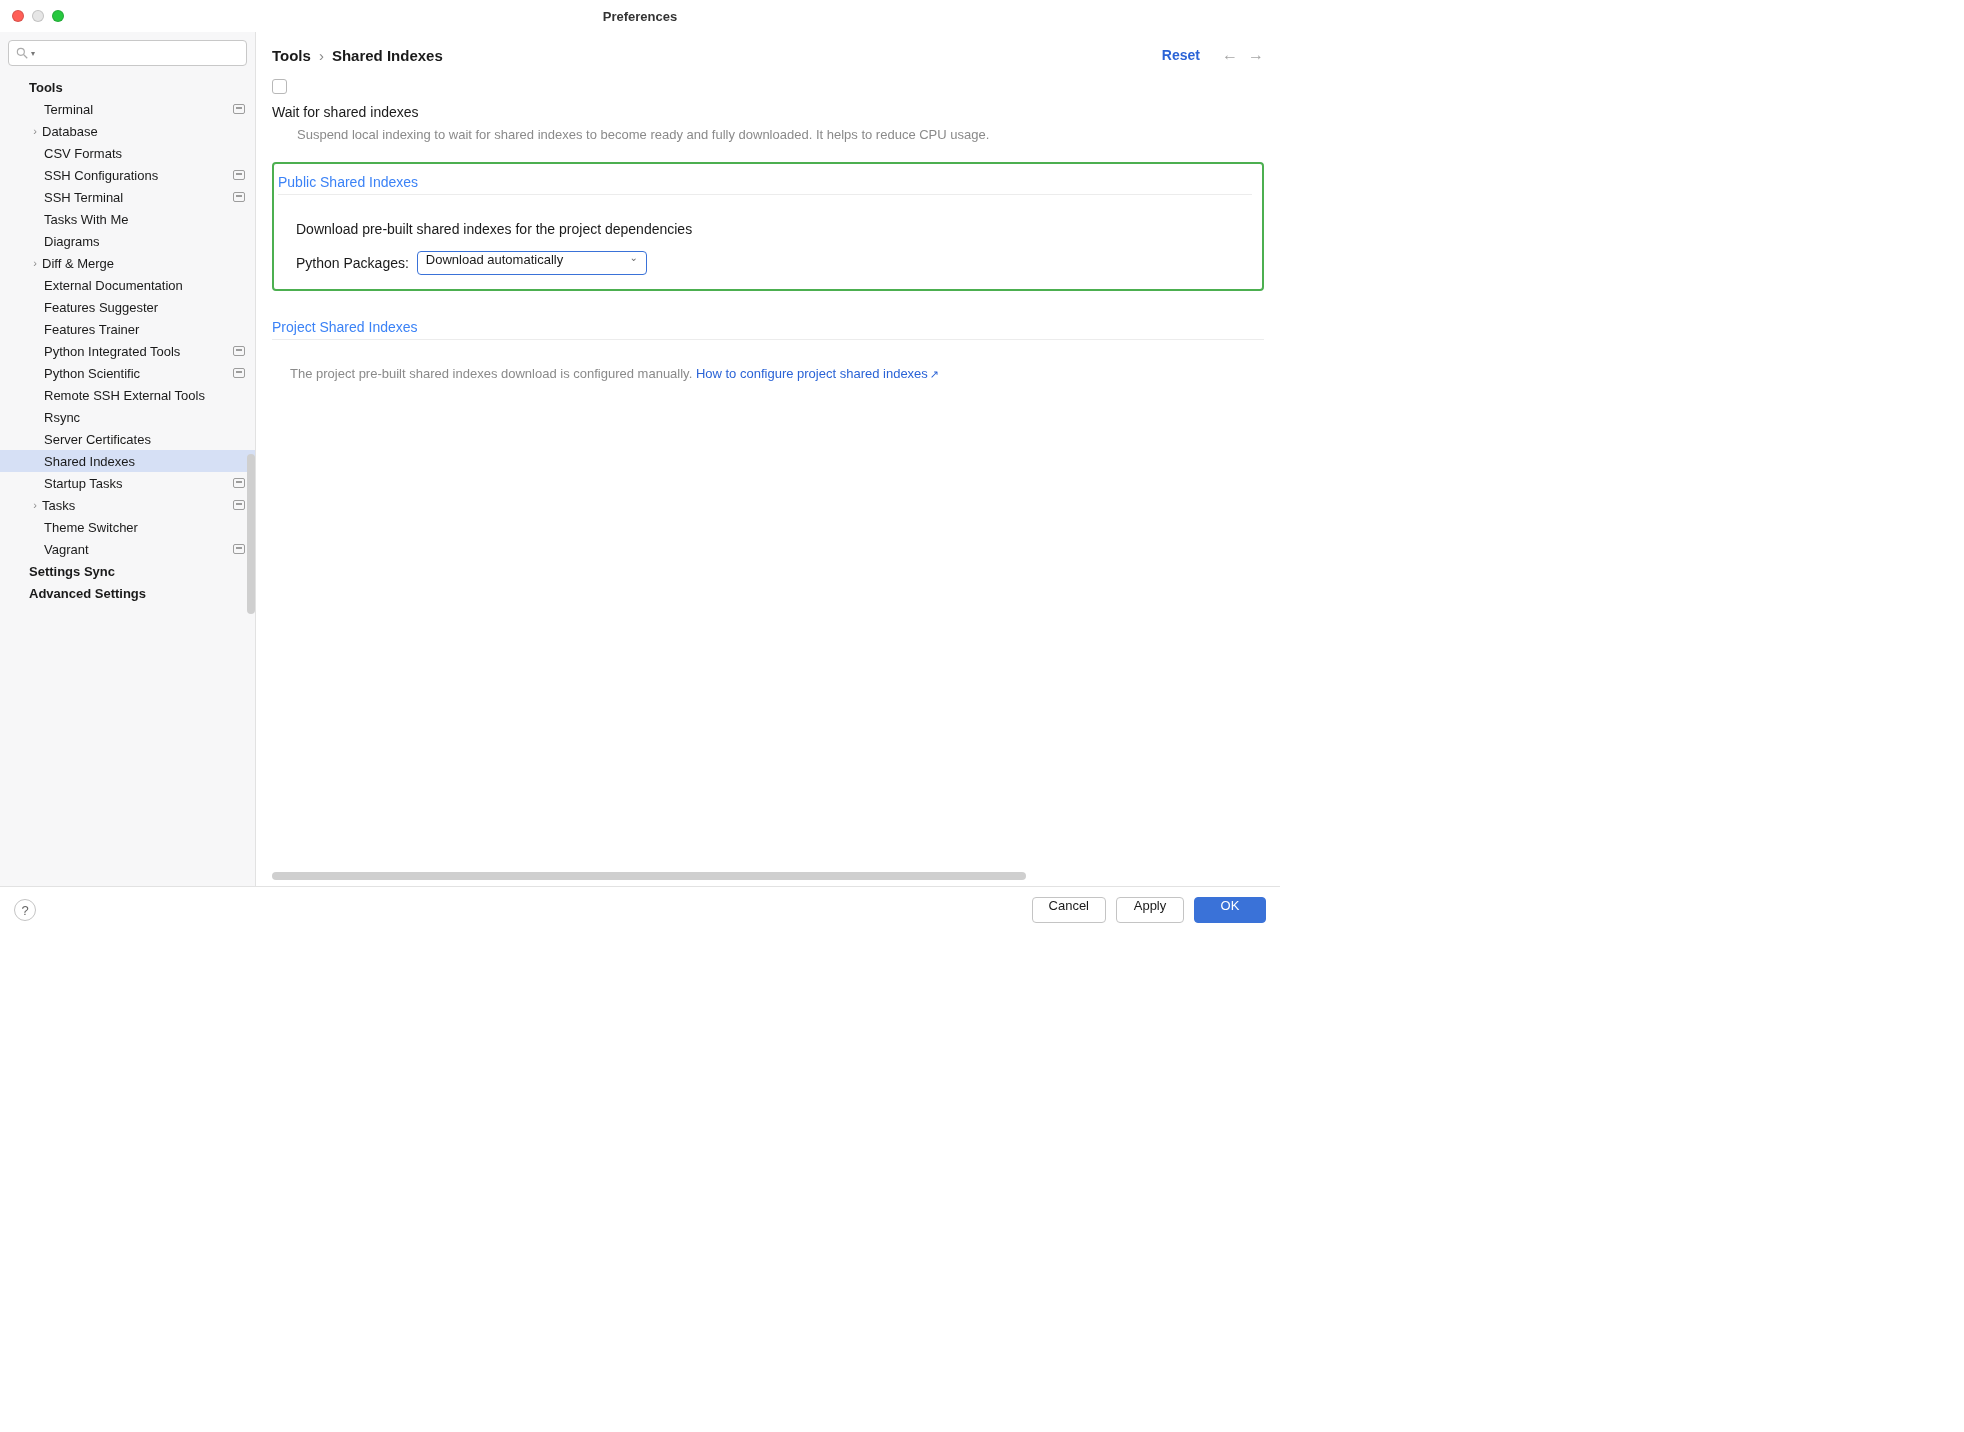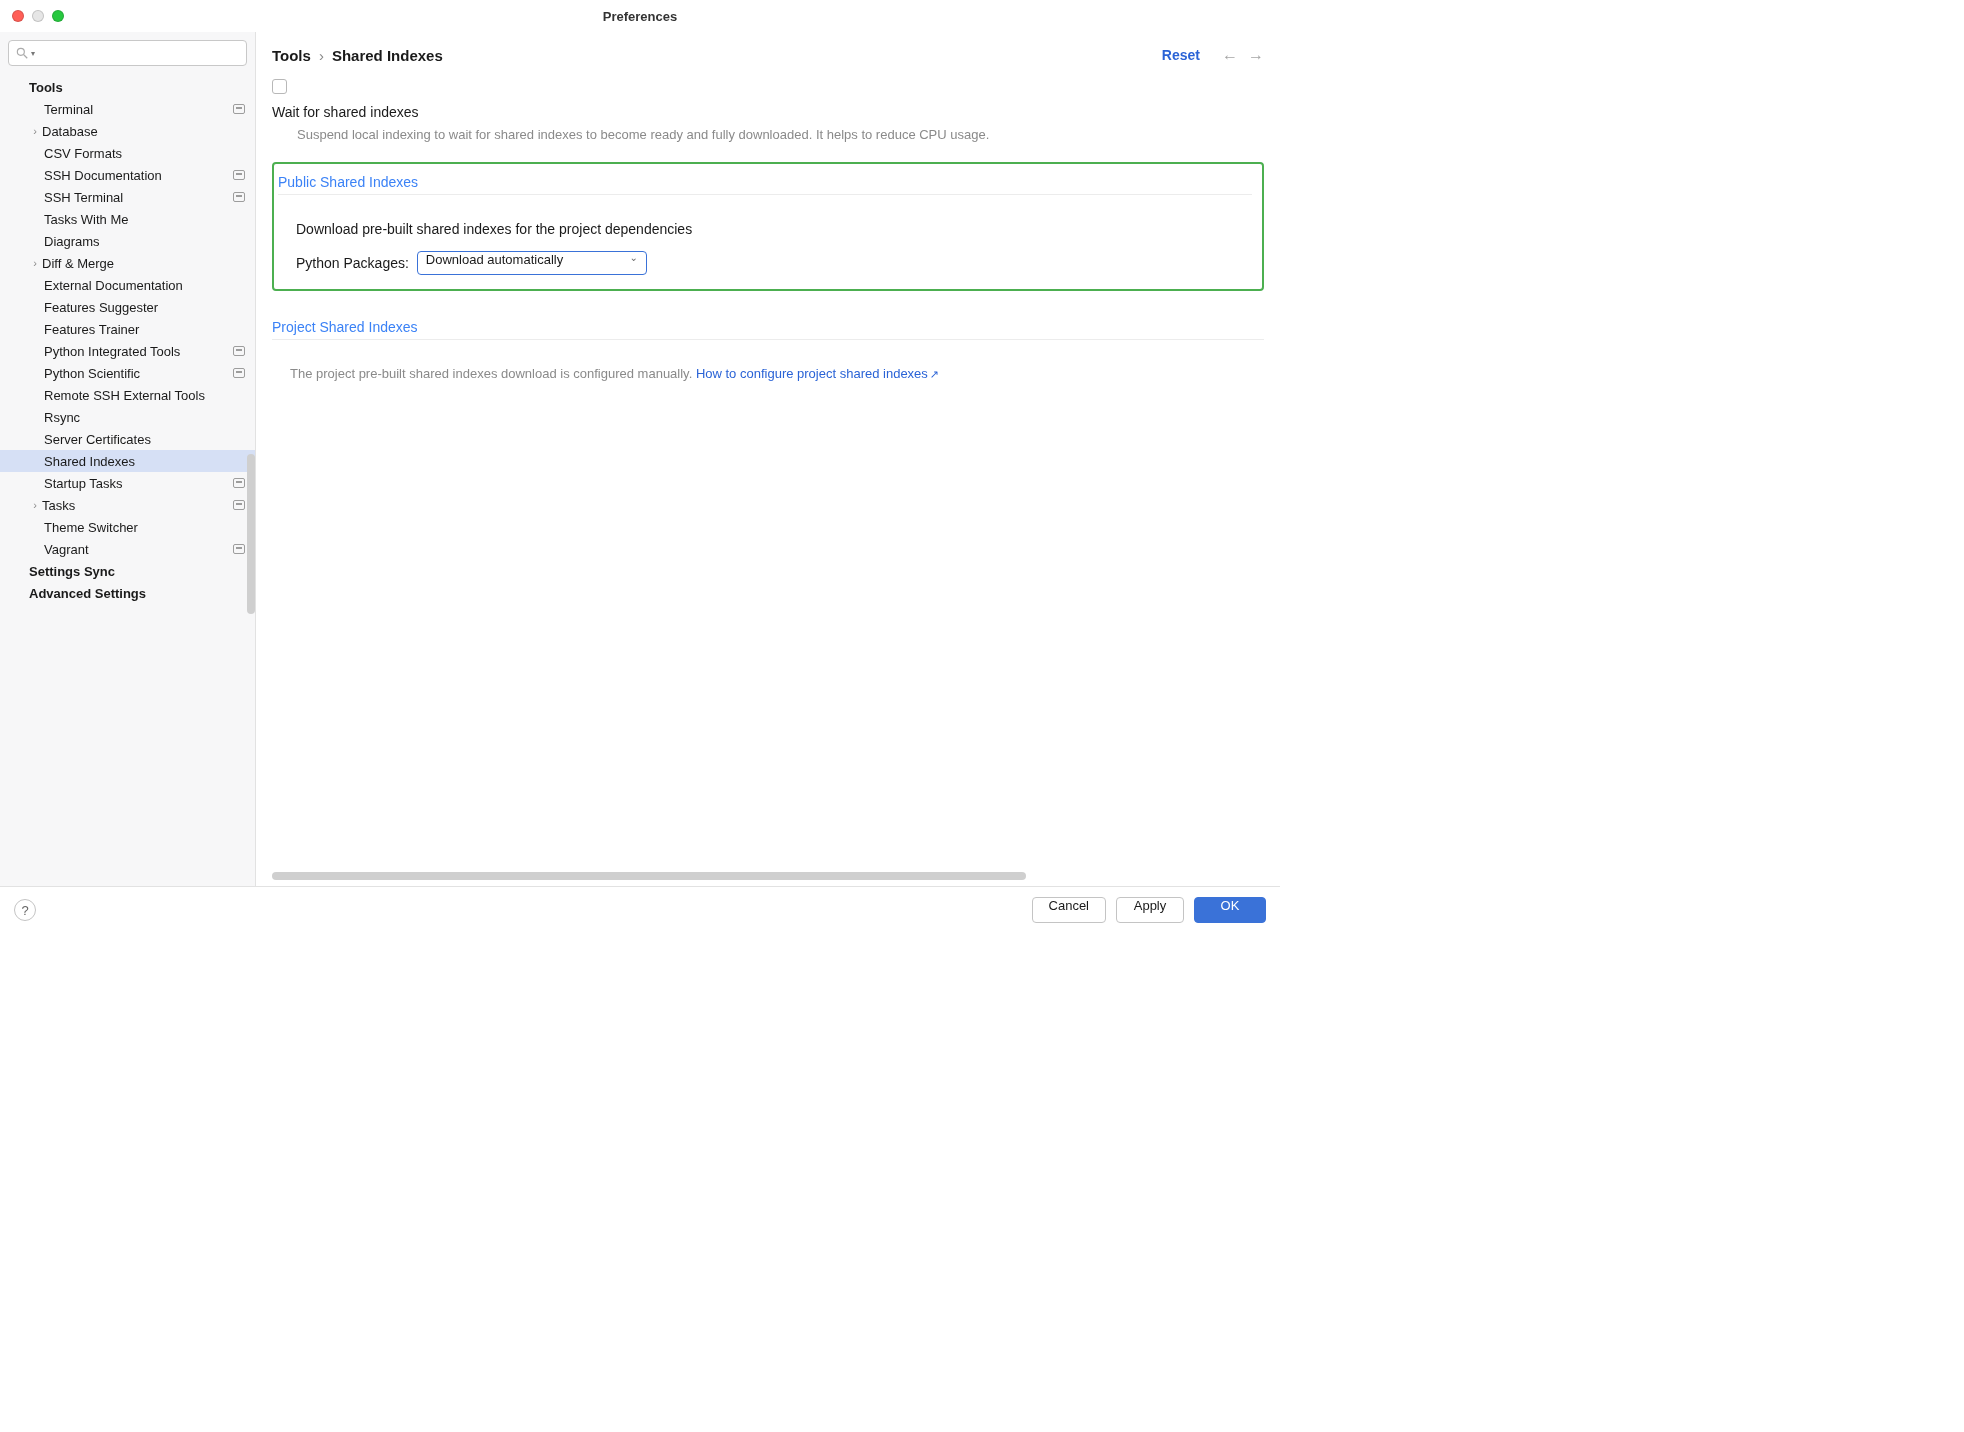--- a/index.html
+++ b/index.html
@@ -358,21 +358,21 @@
             <span class="badge-icon"></span>
           </div>
           <div class="tree-row depth-1 witharrow">
             <span class="expander">›</span>
             <span class="label">Database</span>
           </div>
           <div class="tree-row depth-1">
             <span class="label">CSV Formats</span>
           </div>
           <div class="tree-row depth-1">
-            <span class="label">SSH Documentation</span>
+            <span class="label">SSH Configurations</span>
             <span class="badge-icon"></span>
           </div>
           <div class="tree-row depth-1">
             <span class="label">SSH Terminal</span>
             <span class="badge-icon"></span>
           </div>
           <div class="tree-row depth-1">
             <span class="label">Tasks With Me</span>
           </div>
           <div class="tree-row depth-1">

